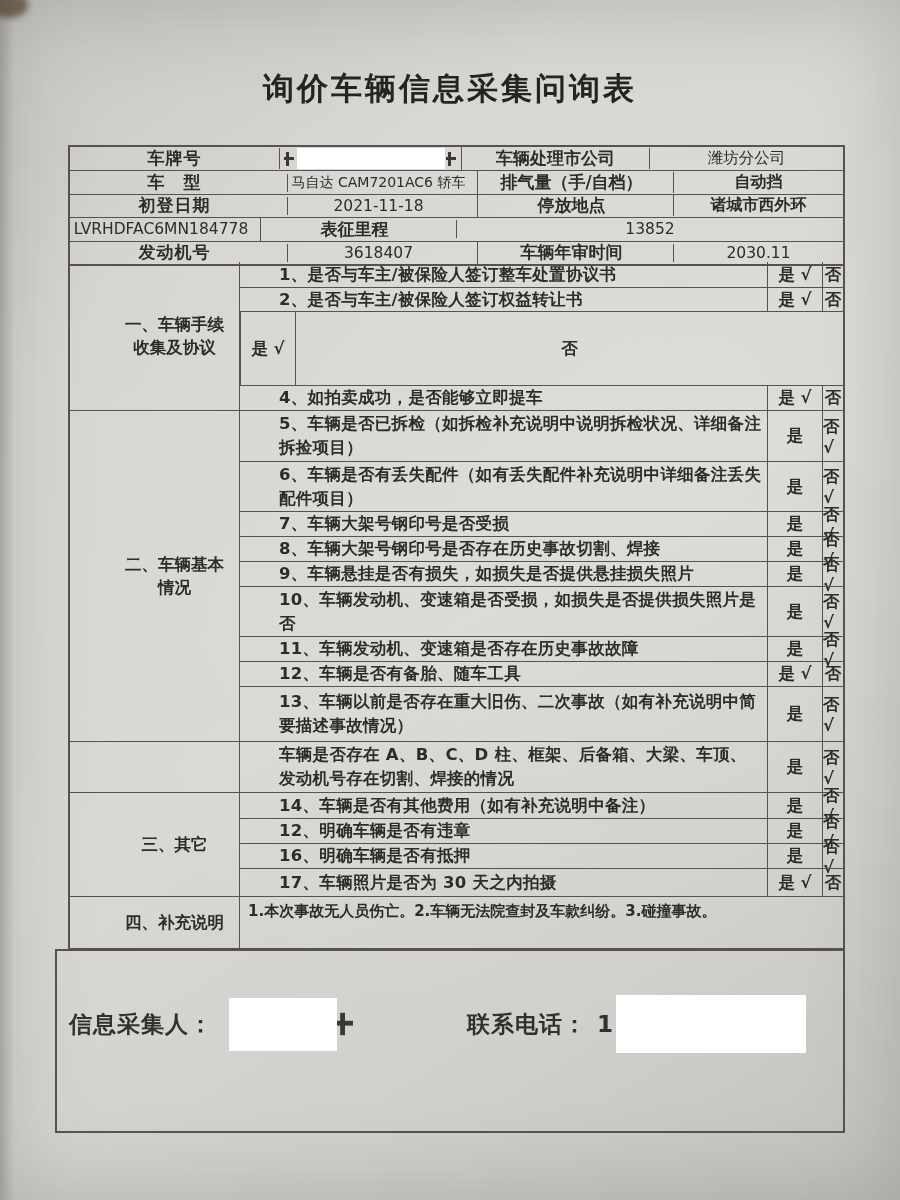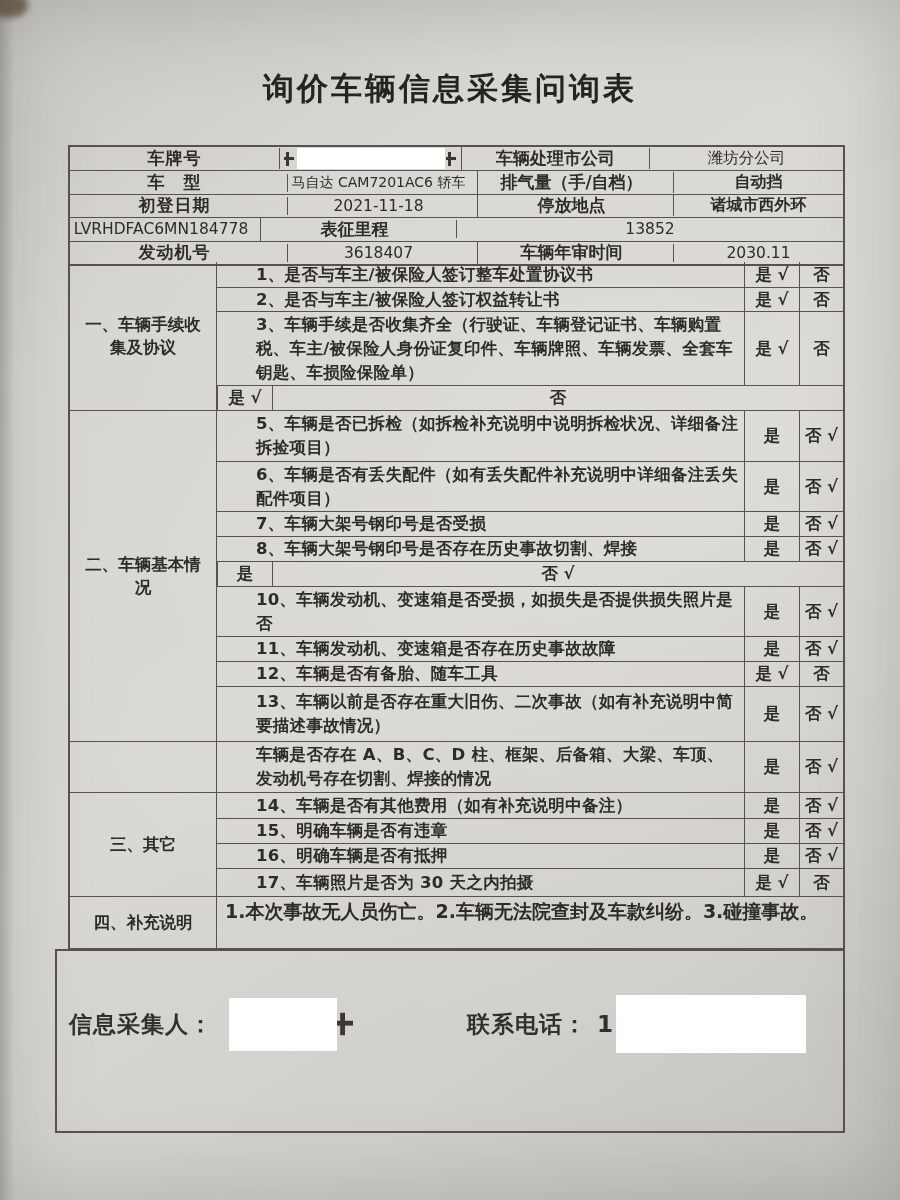--- a/index.html
+++ b/index.html
@@ -29,39 +29,39 @@
     text-align:center;overflow:hidden;}
   .cell + .cell{border-left:1px solid #56534e;}
   .info-row{height:23.4px;}
   .c-l1{width:209px;font-weight:700;font-size:17px;letter-spacing:1px;}
   .c-v1{width:182px;font-size:15.5px;}
   .c-l2{width:188px;font-weight:700;font-size:17px;}
   .c-v2{flex:1;font-size:15.5px;}
 
   .sec{display:flex;box-sizing:border-box;}
   .sec + .sec{border-top:1px solid #56534e;}
-  .sec-label{width:147px;box-sizing:border-box;display:flex;align-items:center;
+  .sec-label{width:130px;box-sizing:border-box;display:flex;align-items:center;
     justify-content:center;text-align:center;font-weight:700;font-size:16.5px;
-    padding:0 8px;border-right:1px solid #56534e;line-height:23px;}
+    padding:0 8px;border-right:1px solid #56534e;line-height:23px;margin-left:40px;}
   .sec-rows{flex:1;display:flex;flex-direction:column;min-width:0;}
   .q-row{display:flex;box-sizing:border-box;}
   .q-row + .q-row{border-top:1px solid #56534e;}
   .q-text{width:495px;box-sizing:border-box;display:flex;align-items:center;
     padding:1px 4px 1px 7px;font-weight:600;font-size:16.5px;line-height:24px;
     letter-spacing:.3px;overflow:hidden;margin-left:32px;}
   .q-yes{width:55px;box-sizing:border-box;border-left:1px solid #56534e;
     display:flex;align-items:center;justify-content:center;
     font-weight:600;font-size:16.5px;}
   .q-no{flex:1;box-sizing:border-box;border-left:1px solid #56534e;
     display:flex;align-items:center;justify-content:center;
     font-weight:600;font-size:16.5px;}
   .h25{height:25px;} .h24{height:24px;} .h74{height:74px;} .h50{height:50px;}
   .h55{height:55px;} .h28{height:28px;}
   .note-row{height:52px;}
-  .note-text{flex:1;box-sizing:border-box;padding:4px 8px;font-size:19px;
+  .note-text{flex:1;box-sizing:border-box;padding:4px 8px;font-size:15px;
     font-weight:600;display:flex;align-items:flex-start;text-align:left;
     line-height:21px;}
 
   
   .redact{background:#ffffff;display:inline-block;}
   .plate-redact{width:148px;height:21px;margin:0 1px;}
   .frag{display:inline-block;width:12px;height:18px;position:relative;}
   .frag::before{content:"";position:absolute;left:2px;top:2px;width:3px;height:14px;
     background:#3b3834;}
   .frag::after{content:"";position:absolute;left:0;top:7px;width:10px;height:3px;
@@ -132,25 +132,25 @@
           <div class="q-text">1、是否与车主/被保险人签订整车处置协议书</div>
           <div class="q-yes">是 √</div>
           <div class="q-no">否</div>
         </div>
         <div class="q-row h24">
           <div class="q-text">2、是否与车主/被保险人签订权益转让书</div>
           <div class="q-yes">是 √</div>
           <div class="q-no">否</div>
         </div>
         <div class="q-row h74">
-          <div class="q-text">3、车辆手续是否收集齐全（行驶证、车辆登记证书、车辆购置税、车主/被保险人身份证复印件、车辆牌照、车辆发票、全套车钥匙、车损险保险单）</div>
-          <div class="q-yes">是 √</div>
-          <div class="q-no">否</div>
-        </div>
-        <div class="q-row h25">
+          <div class="q-yes">是 √</div>
+          <div class="q-no">否</div>
+        </div>
+        <div class="q-row h25">
+          <div class="q-text">4、如拍卖成功，是否能够立即提车</div>
           <div class="q-yes">是 √</div>
           <div class="q-no">否</div>
         </div>
       </div>
     </div>
 
     <div class="sec">
       <div class="sec-label">二、车辆基本情况</div>
       <div class="sec-rows">
         <div class="q-row h50">
@@ -167,20 +167,21 @@
           <div class="q-text">7、车辆大架号钢印号是否受损</div>
           <div class="q-yes">是</div>
           <div class="q-no">否 √</div>
         </div>
         <div class="q-row h25">
           <div class="q-text">8、车辆大架号钢印号是否存在历史事故切割、焊接</div>
           <div class="q-yes">是</div>
           <div class="q-no">否 √</div>
         </div>
         <div class="q-row h25">
+          <div class="q-text">9、车辆悬挂是否有损失，如损失是否提供悬挂损失照片</div>
           <div class="q-yes">是</div>
           <div class="q-no">否 √</div>
         </div>
         <div class="q-row h50">
           <div class="q-text">10、车辆发动机、变速箱是否受损，如损失是否提供损失照片是否</div>
           <div class="q-yes">是</div>
           <div class="q-no">否 √</div>
         </div>
         <div class="q-row h25">
           <div class="q-text">11、车辆发动机、变速箱是否存在历史事故故障</div>
@@ -213,21 +214,21 @@
 
     <div class="sec">
       <div class="sec-label">三、其它</div>
       <div class="sec-rows">
         <div class="q-row h25">
           <div class="q-text">14、车辆是否有其他费用（如有补充说明中备注）</div>
           <div class="q-yes">是</div>
           <div class="q-no">否 √</div>
         </div>
         <div class="q-row h25">
-          <div class="q-text">15、明确车辆是否有违章</div>
+          <div class="q-text">12、明确车辆是否有违章</div>
           <div class="q-yes">是</div>
           <div class="q-no">否 √</div>
         </div>
         <div class="q-row h25">
           <div class="q-text">16、明确车辆是否有抵押</div>
           <div class="q-yes">是</div>
           <div class="q-no">否 √</div>
         </div>
         <div class="q-row h28">
           <div class="q-text">17、车辆照片是否为 30 天之内拍摄</div>

